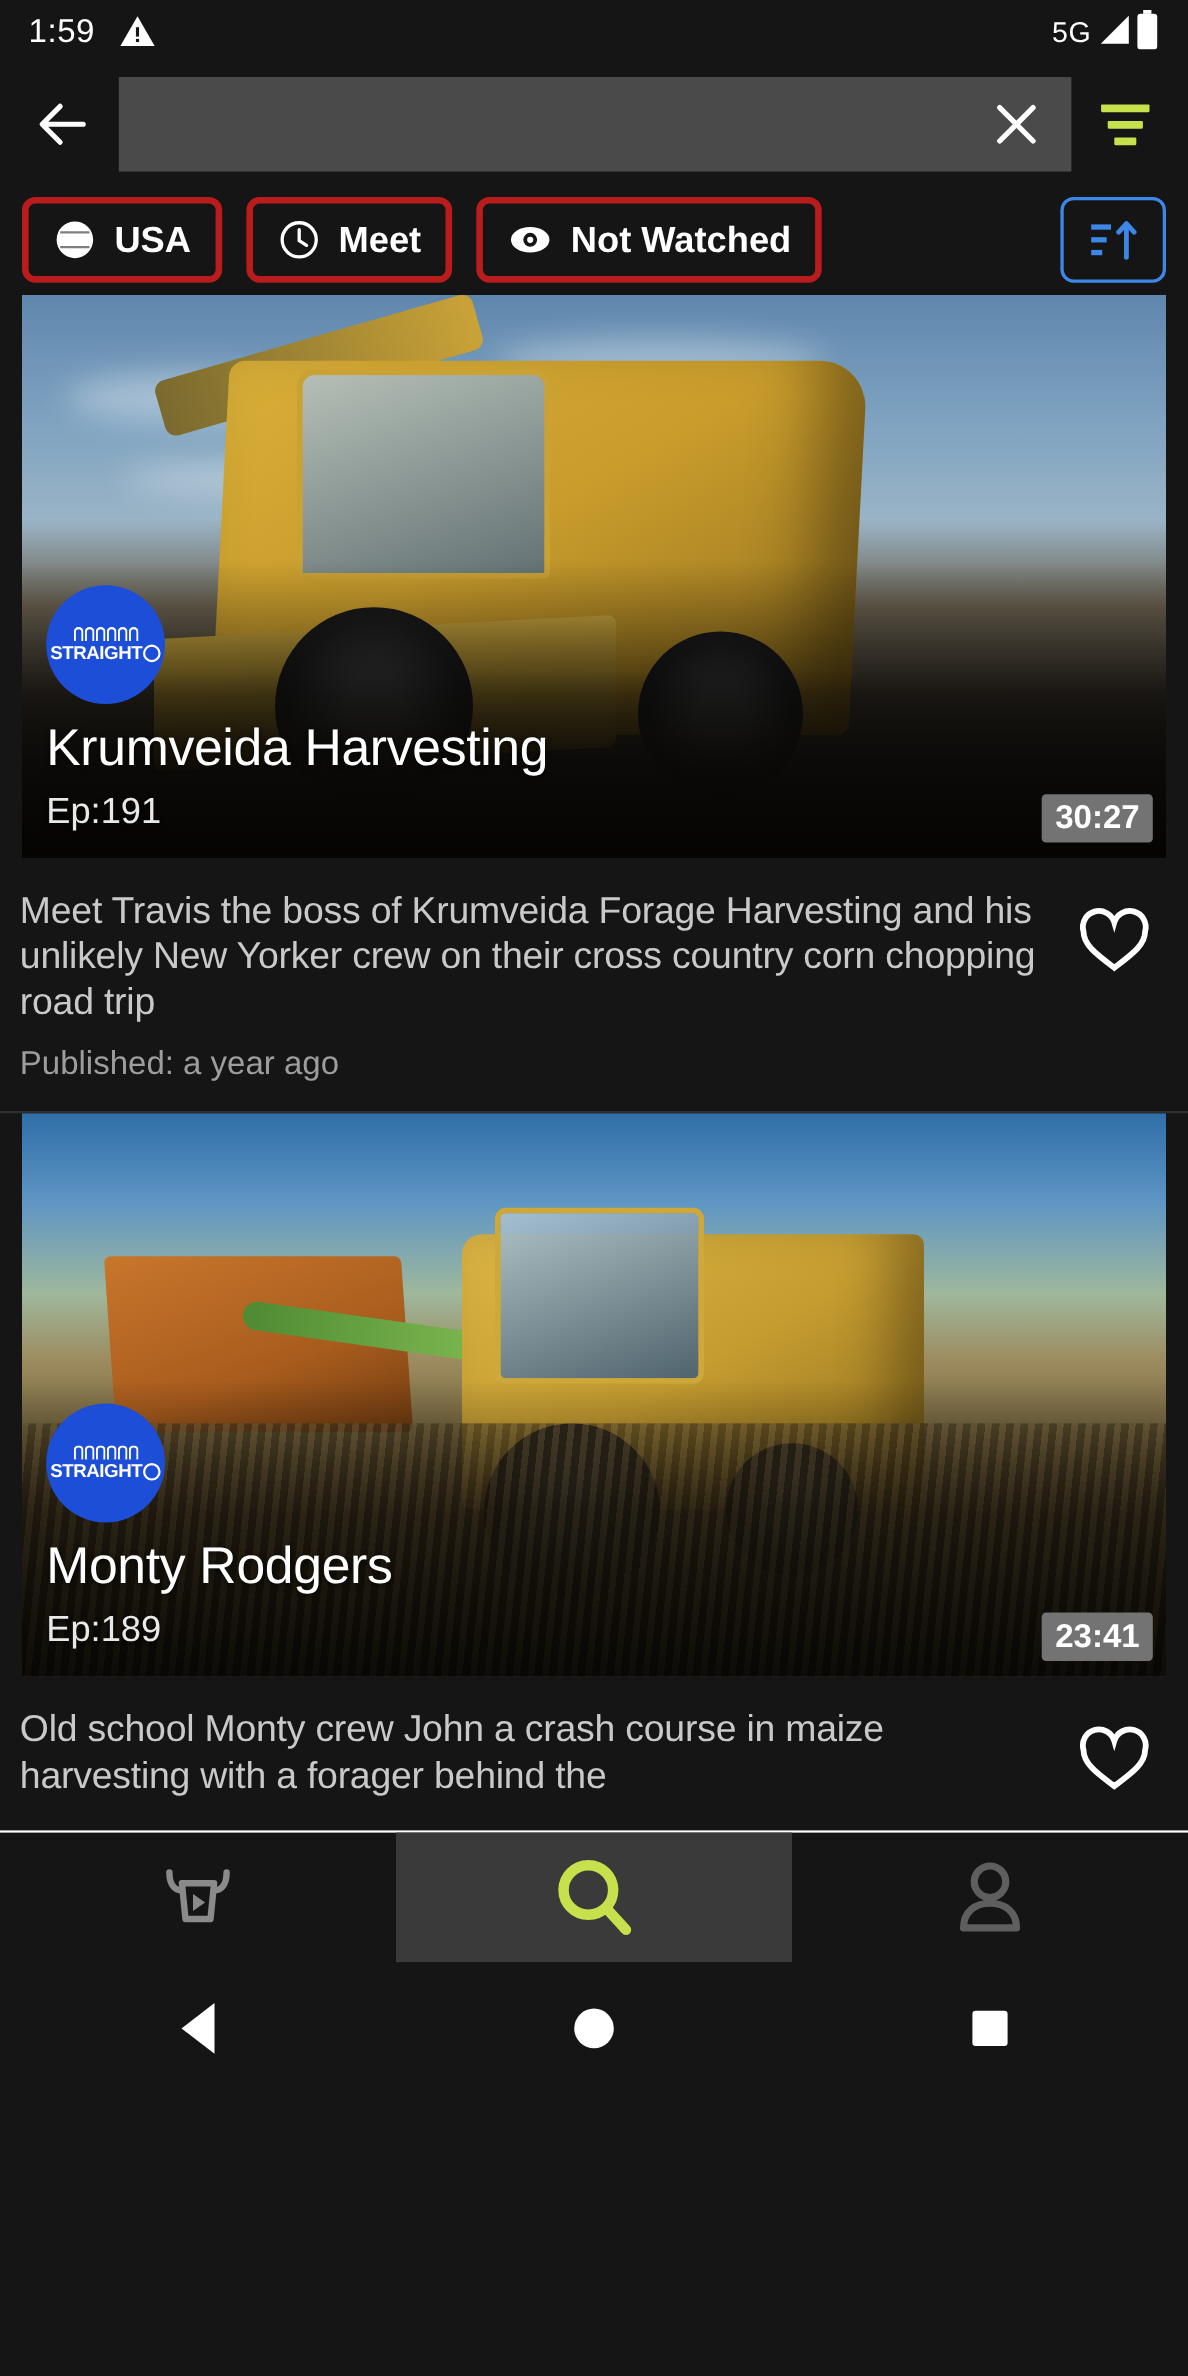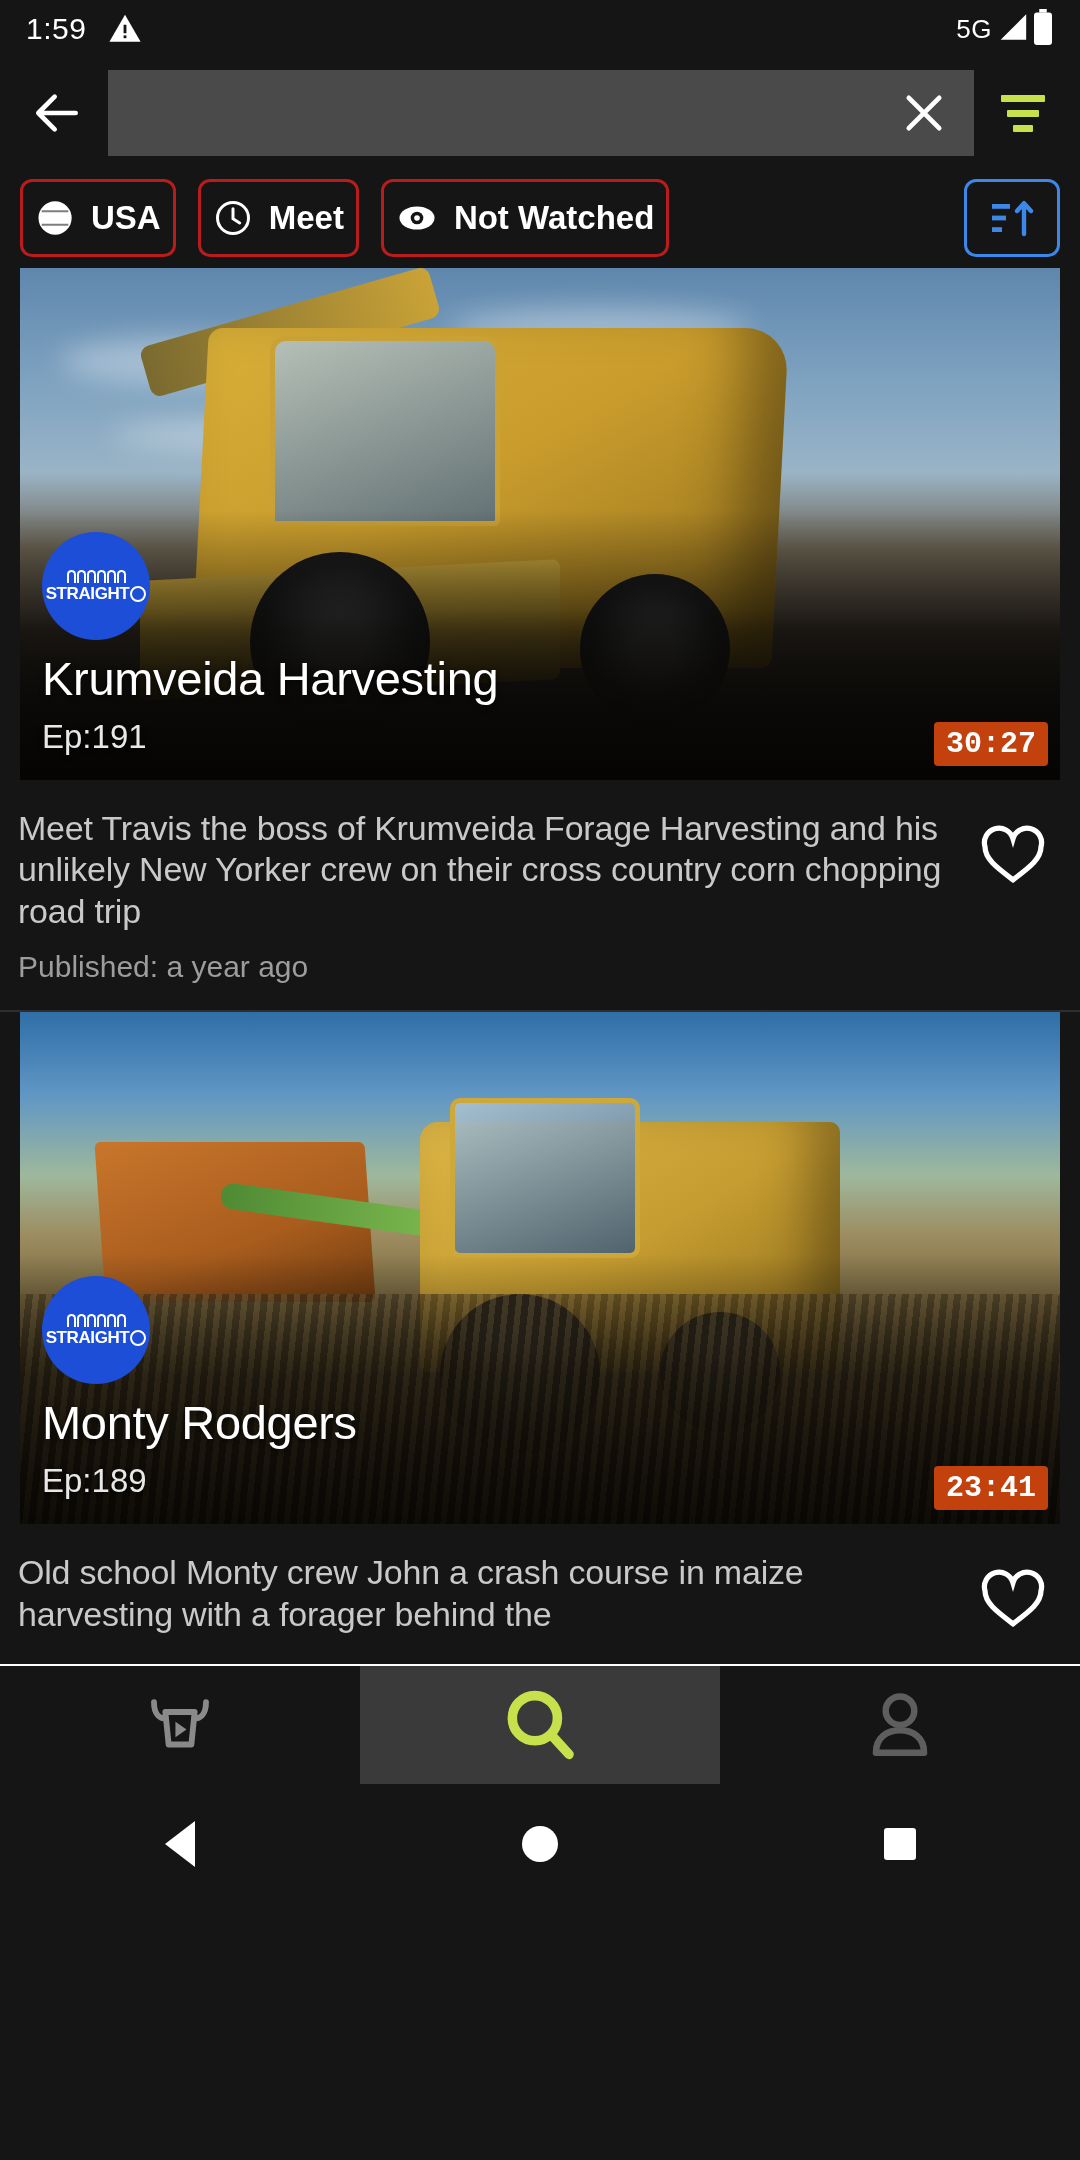--- a/index.html
+++ b/index.html
@@ -120,26 +120,26 @@
     flex: 0 0 100px;
     display: flex;
     align-items: center;
     padding: 0 20px;
     gap: 22px;
     position: relative;
     overflow: hidden;
   }
   .chip {
     height: 78px;
-    border: 3px solid #b91c1c;
+    border: 6px solid #b91c1c;
     border-radius: 12px;
     display: flex;
     align-items: center;
     gap: 16px;
-    padding: 0 12px;
+    padding: 0 22px;
     background: #151515;
     flex: 0 0 auto;
     color: #ffffff;
   }
   .chip-label {
     font-size: 33px;
     font-weight: 700;
     white-space: nowrap;
   }
   .chip-cut {
@@ -387,27 +387,26 @@
     left: 22px;
     bottom: 24px;
     color: #e8e8e8;
     font-size: 33px;
     text-shadow: 0 2px 5px rgba(0,0,0,0.7);
   }
   .duration {
     position: absolute;
     right: 12px;
     bottom: 14px;
-    background: #c2410c;
+    background: #737373;
     color: #ffffff;
     font-size: 30px;
     font-weight: 700;
     padding: 5px 12px;
     border-radius: 4px;
-    font-family: Liberation Mono, monospace;
   }
 
   .card-meta {
     display: flex;
     padding: 28px 22px 26px 18px;
     align-items: flex-start;
     gap: 12px;
   }
   .meta-text { flex: 1; }
   .desc {

